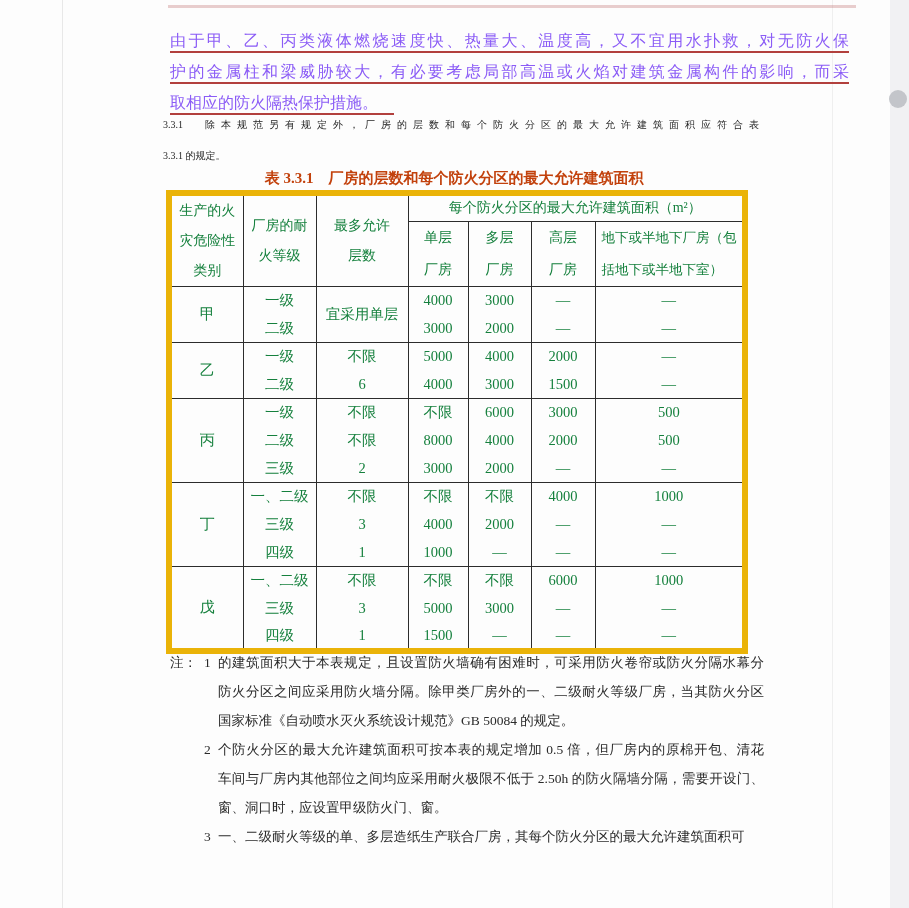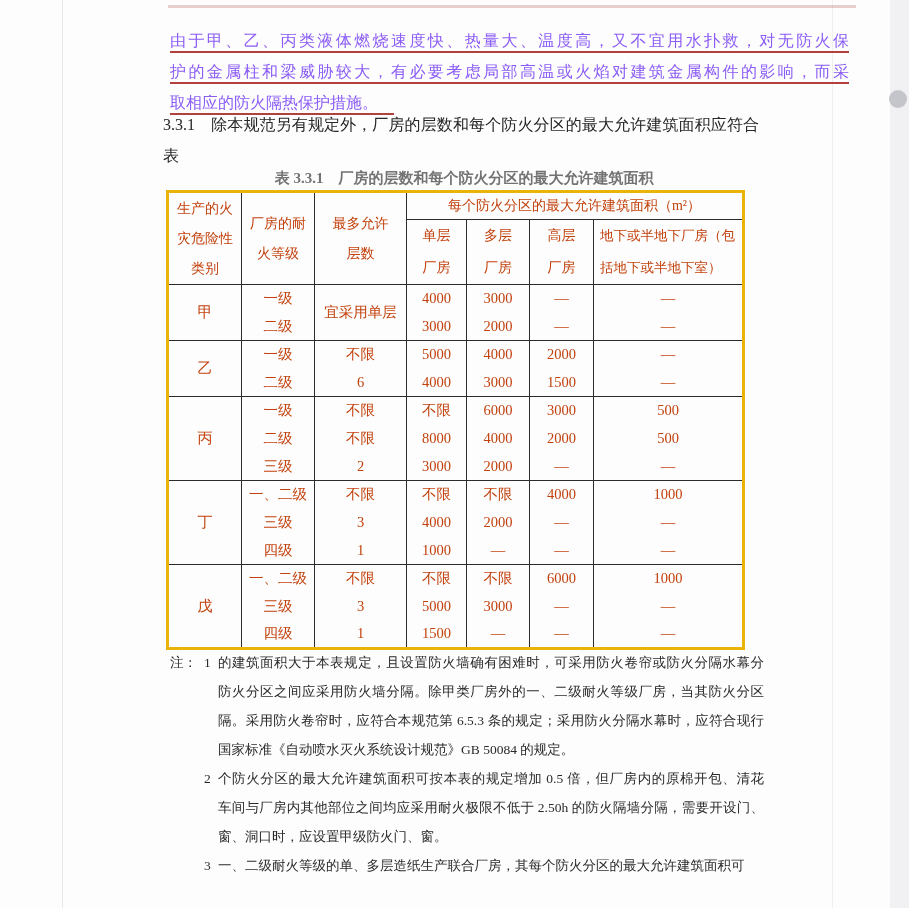--- a/index.html
+++ b/index.html
@@ -21,26 +21,26 @@
   .red-line { text-align:justify; text-align-last:justify; }
   .red-line span {
     text-decoration: underline;
     text-decoration-color:#b2403d;
     text-decoration-thickness:1.5px;
     text-underline-offset:5px;
   }
   .red-line.last { text-align:left; text-align-last:left; }
   .red-line.last span::after { content:"\3000"; }
 
-  .clause-para { position:absolute; left:163px; top:109px; width:596px; font-size:16px; line-height:31px; color:#262626; }
+  .clause-para { position:absolute; left:163px; top:109px; width:596px; font-size:10px; line-height:31px; color:#262626; }
   .clause-line.jl { text-align:justify; text-align-last:justify; }
 
-  .table-title { position:absolute; left:176px; top:165px; width:576px; text-align:center; font-size:15px; font-weight:bold; color:#737373; line-height:26px; }
-
-  table.spec { position:absolute; left:166px; top:190px; width:576px; border-collapse:collapse; table-layout:fixed; border:3px solid #eab308; font-size:14px; color:#c2410c; }
+  .table-title { position:absolute; left:166px; top:165px; width:576px; text-align:center; font-size:15px; font-weight:bold; color:#c2410c; line-height:26px; }
+
+  table.spec { position:absolute; left:166px; top:190px; width:576px; border-collapse:collapse; table-layout:fixed; border:6px solid #eab308; font-size:14px; color:#15803d; }
   table.spec th, table.spec td {
     border-left:1px solid #2c2c2c;
     border-right:1px solid #2c2c2c;
     border-top:0; border-bottom:0;
     font-weight:normal; text-align:center; vertical-align:middle;
     padding:0;
   }
   table.spec thead tr.h1 { height:28px; }
   table.spec thead tr.h2 { height:63px; }
   table.spec th.area-group { border-bottom:1px solid #2c2c2c; font-size:14px; }
@@ -67,20 +67,21 @@
 <div class="pink-strip" data-name="previous-line-underline-fragment"></div>
 
 <div class="red-para" data-name="highlighted-commentary">
   <div class="red-line" data-name="commentary-line"><span>由于甲、乙、丙类液体燃烧速度快、热量大、温度高，又不宜用水扑救，对无防火保</span></div>
   <div class="red-line" data-name="commentary-line"><span>护的金属柱和梁威胁较大，有必要考虑局部高温或火焰对建筑金属构件的影响，而采</span></div>
   <div class="red-line last" data-name="commentary-line"><span>取相应的防火隔热保护措施。</span></div>
 </div>
 
 <div class="clause-para" data-name="clause-3-3-1-paragraph">
   <div class="clause-line jl" data-name="clause-line">3.3.1　除本规范另有规定外，厂房的层数和每个防火分区的最大允许建筑面积应符合表</div>
+  <div class="clause-line" data-name="clause-line">3.3.1 的规定。</div>
 </div>
 
 <div class="table-title" data-name="table-title">表 3.3.1　厂房的层数和每个防火分区的最大允许建筑面积</div>
 
 <table class="spec" data-name="table-3-3-1">
   <colgroup>
     <col style="width:74px">
       <col style="width:73px">
       <col style="width:92px">
     <col style="width:60px">
@@ -235,21 +236,20 @@
       </tr>
     </tbody>
 </table>
 
 <div class="notes" data-name="table-notes">
     <div class="note" data-name="note-item">
       <span data-name="note-prefix" class="note-prefix">注：</span>
       <span data-name="note-number" class="note-num">1</span>
       <div data-name="note-line" class="note-line jl">的建筑面积大于本表规定，且设置防火墙确有困难时，可采用防火卷帘或防火分隔水幕分</div>
       <div data-name="note-line" class="note-line jl">防火分区之间应采用防火墙分隔。除甲类厂房外的一、二级耐火等级厂房，当其防火分区</div>
-      <div data-name="note-line" class="note-line jl">隔。采用防火卷帘时，应符合本规范第 6.5.3 条的规定；采用防火分隔水幕时，应符合现行</div>
       <div data-name="note-line" class="note-line">国家标准《自动喷水灭火系统设计规范》GB 50084 的规定。</div>
     </div>
     <div class="note" data-name="note-item">
       <span data-name="note-number" class="note-num">2</span>
       <div data-name="note-line" class="note-line jl">个防火分区的最大允许建筑面积可按本表的规定增加 0.5 倍，但厂房内的原棉开包、清花</div>
       <div data-name="note-line" class="note-line jl">车间与厂房内其他部位之间均应采用耐火极限不低于 2.50h 的防火隔墙分隔，需要开设门、</div>
       <div data-name="note-line" class="note-line">窗、洞口时，应设置甲级防火门、窗。</div>
     </div>
     <div class="note" data-name="note-item">
       <span data-name="note-number" class="note-num">3</span>

